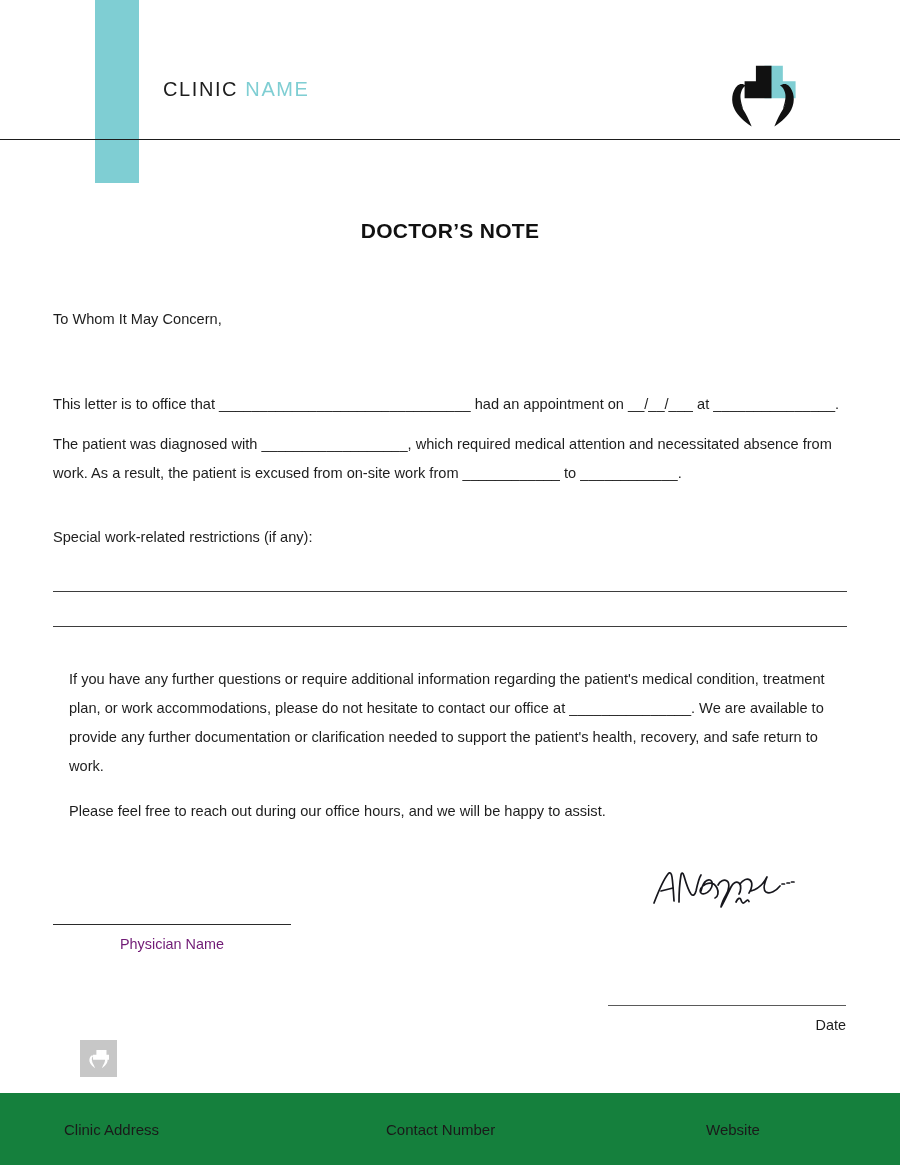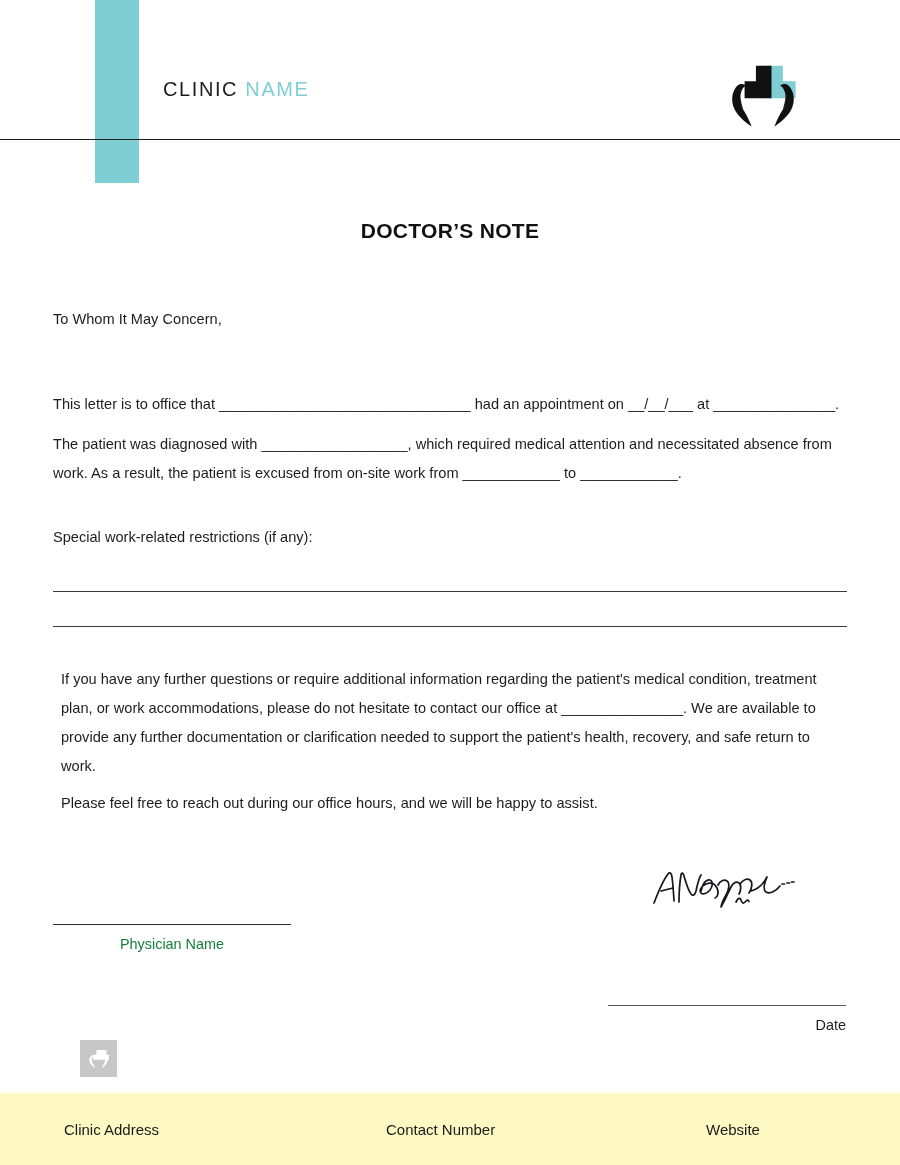--- a/index.html
+++ b/index.html
@@ -98,21 +98,21 @@
     margin-top: 19px;
   }
   .fill-rule {
     height: 21px;
     border-bottom: 1.4px solid #3d3d3d;
     width: 794px;
   }
   .fill-rule + .fill-rule { margin-top: 14px; }
 
   .para-block { margin-top: 38px; }
-  .para-block p { margin: 8px; }
+  .para-block p { margin: 16px; }
   .closing { margin-top: 17px; }
 
   
   .sign-area {
     position: absolute;
     left: 53px;
     top: 862px;
     width: 794px;
     height: 200px;
   }
@@ -131,21 +131,21 @@
     text-align: center;
   }
   .sig-line {
     border-top: 1.3px solid #2a2a2a;
     width: 100%;
     height: 0;
   }
   .sig-label {
     margin-top: 11px;
     font-size: 14.4px;
-    color: #15803d;
+    color: #701a75;
   }
   .signature-mark {
     position: absolute;
     left: 598px;
     top: 0px;
     width: 150px;
     height: 55px;
   }
   .signature-mark svg { display: block; width: 150px; height: 55px; }
 
@@ -181,21 +181,21 @@
   }
   .watermark svg { display: block; width: 21px; height: 21px; }
 
   
   .footer {
     position: absolute;
     left: 0;
     top: 1093px;
     width: 900px;
     height: 72px;
-    background: #fef9c3;
+    background: #15803d;
   }
   .footer-inner {
     position: absolute;
     left: 0; top: 0;
     width: 900px; height: 72px;
     display: flex;
     align-items: center;
   }
   .footer-item {
     font-size: 15px;

